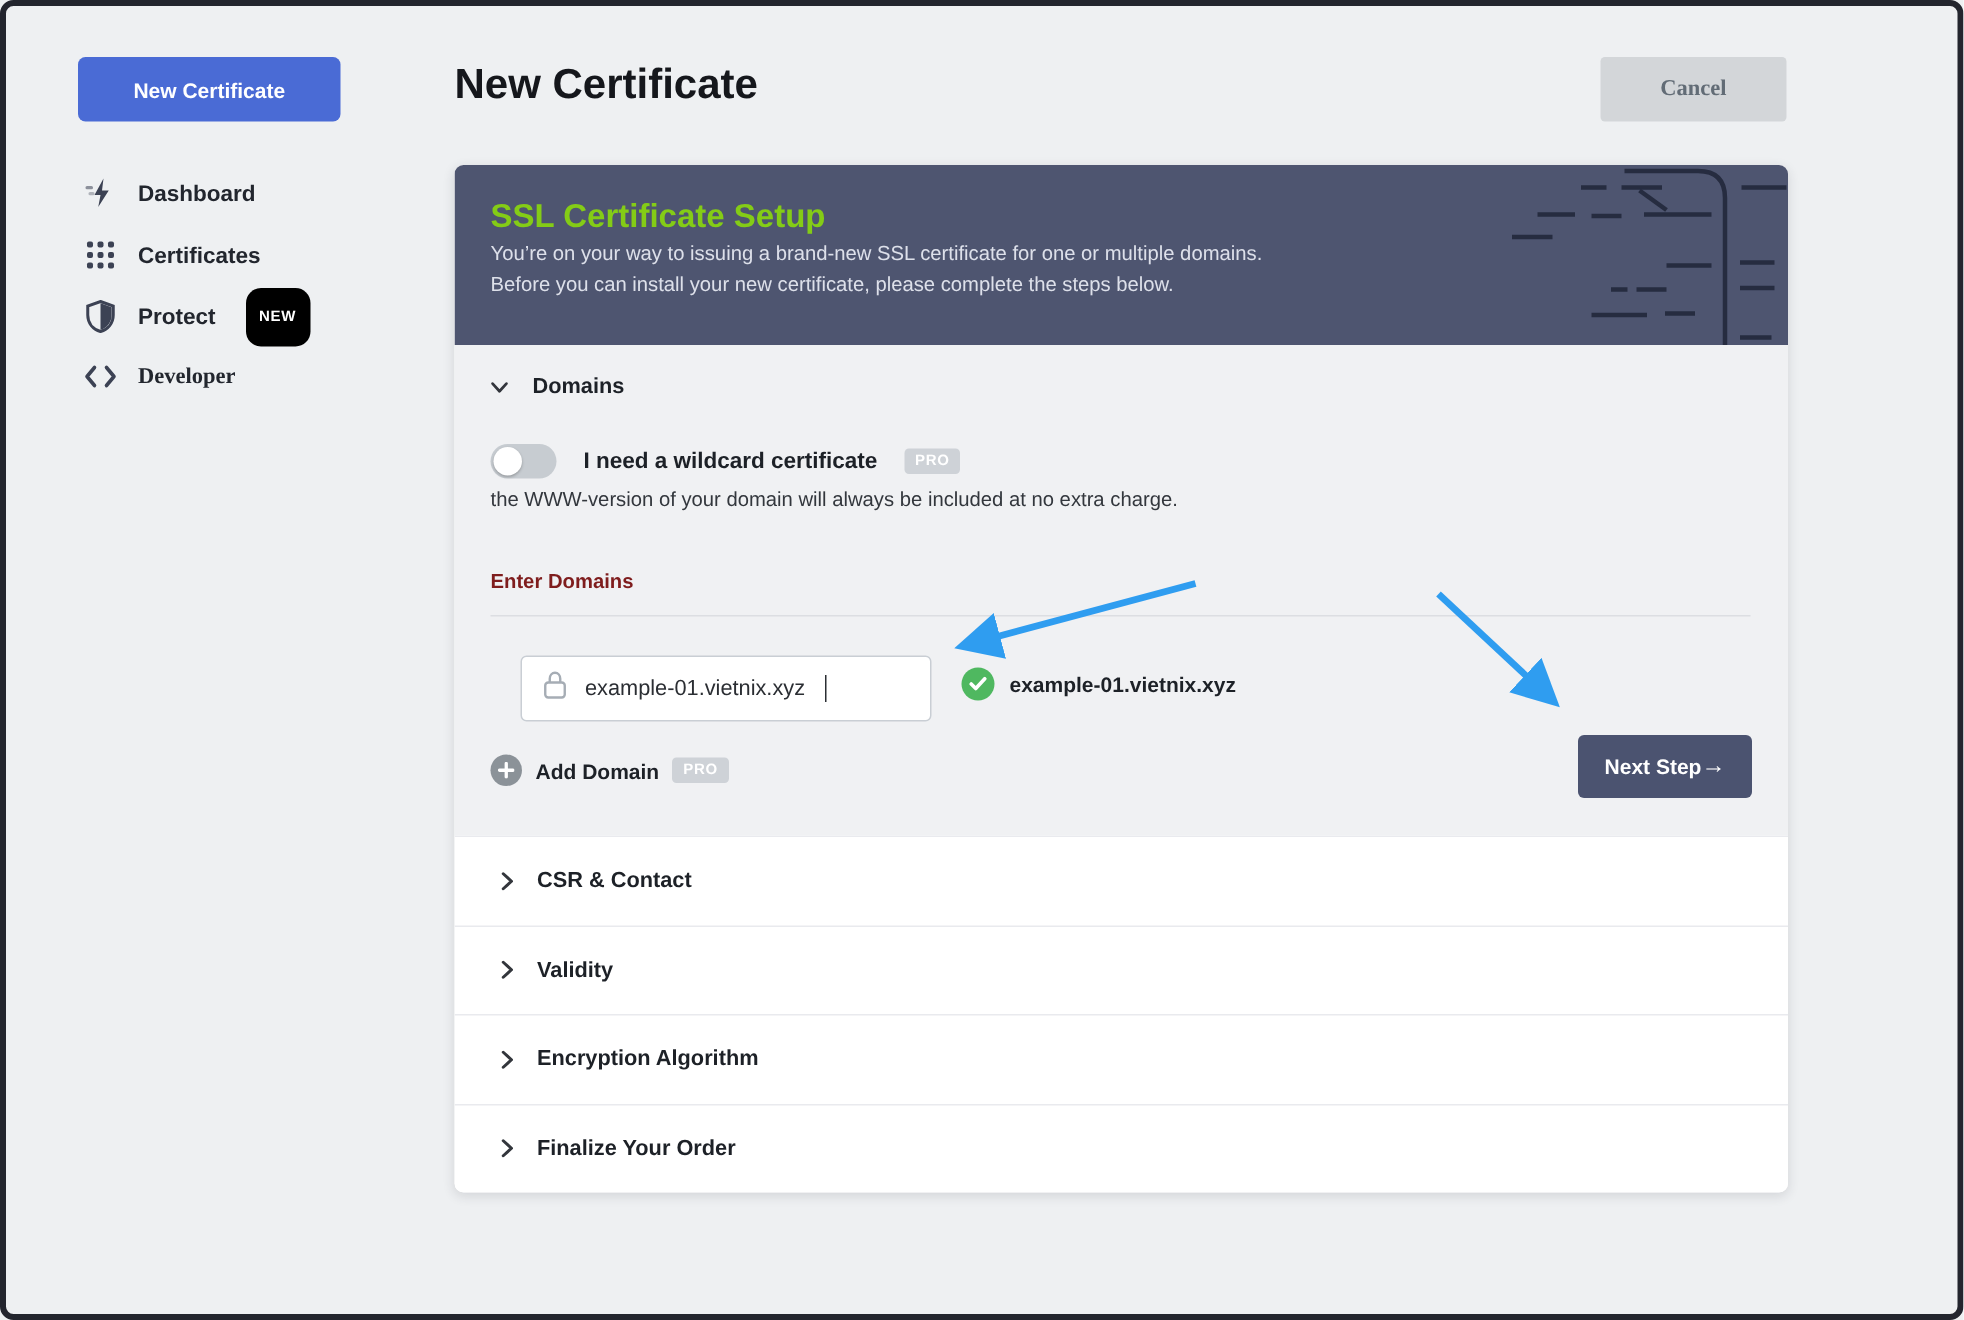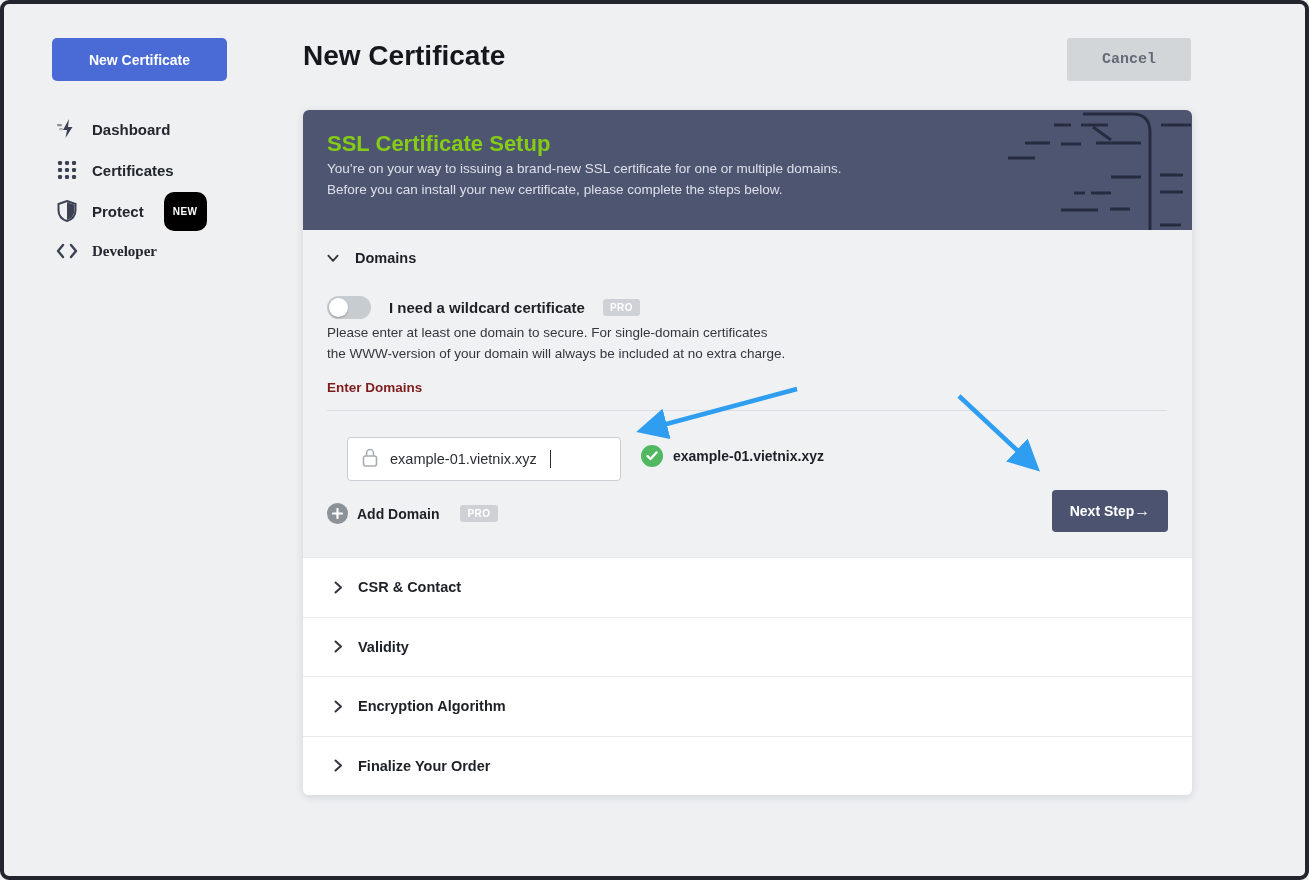--- a/index.html
+++ b/index.html
@@ -41,21 +41,21 @@
 
   
   .page-title {
     position: absolute; left: 299px; top: 36px;
     font-size: 28px; font-weight: 700; color: #15171c;
   }
   .cancel-btn {
     position: absolute; left: 1063px; top: 34px; width: 124px; height: 43px;
     background: #d3d6d9; border: none; border-radius: 3px;
     color: #626c76; font-size: 15px; font-weight: 700;
-    font-family: Liberation Mono, monospace; cursor: pointer;
+    font-family: Liberation Serif, serif; cursor: pointer;
   }
 
   
   .card {
     position: absolute; left: 299px; top: 106px; width: 889px; height: 685px;
     border-radius: 6px; overflow: hidden;
     box-shadow: 0 2px 8px rgba(40,45,60,.14);
     background: #fff;
   }
   .panel-dark {
@@ -114,21 +114,21 @@
     width: 22px; height: 22px; border-radius: 50%; background: #4fb860;
     display: flex; align-items: center; justify-content: center; flex: none;
   }
   .validated-domain .dom-text { font-size: 14px; font-weight: 700; color: #1d2127; }
 
   .add-domain-row { position: absolute; left: 24px; top: 273px; display: flex; align-items: center; gap: 9px; cursor: pointer; }
   .plus-circle {
     width: 21px; height: 21px; border-radius: 50%; background: #8b9298;
     display: flex; align-items: center; justify-content: center; flex: none;
   }
-  .add-domain-label { font-size: 14px; font-weight: 700; color: #1d2127; margin-right: 12px; }
+  .add-domain-label { font-size: 14px; font-weight: 700; color: #1d2127; }
 
   .next-step-btn {
     position: absolute; left: 749px; top: 260px; width: 116px; height: 42px;
     background: #4b5370; border: none; border-radius: 4px;
     color: #fff; font-size: 14px; font-weight: 600;
     font-family: "Liberation Sans", sans-serif;
     display: flex; align-items: center; justify-content: center; 
     cursor: pointer;
   }
   .next-step-btn .arrow-glyph { font-size: 16px; font-weight: 400; }
@@ -250,21 +250,20 @@
 
       <div class="toggle-row">
         <span class="toggle">
             <span class="knob"></span>
           </span>
         <span class="toggle-label">I need a wildcard certificate</span>
         <span class="badge-pro">PRO</span>
       </div>
 
       <div class="helper-text">
-        <div>Please enter at least one domain to secure. For single-domain certificates</div>
         <div>the WWW-version of your domain will always be included at no extra charge.</div>
       </div>
 
       <div class="enter-domains-label">Enter Domains</div>
       <div class="domains-divider"></div>
 
       <div class="domain-input">
         <span>
           <svg width="16" height="19" viewBox="0 0 16 19">
             <rect x="1.5" y="8" width="13" height="10" rx="2" fill="none" stroke="#a6adb5" stroke-width="1.6"></rect>

